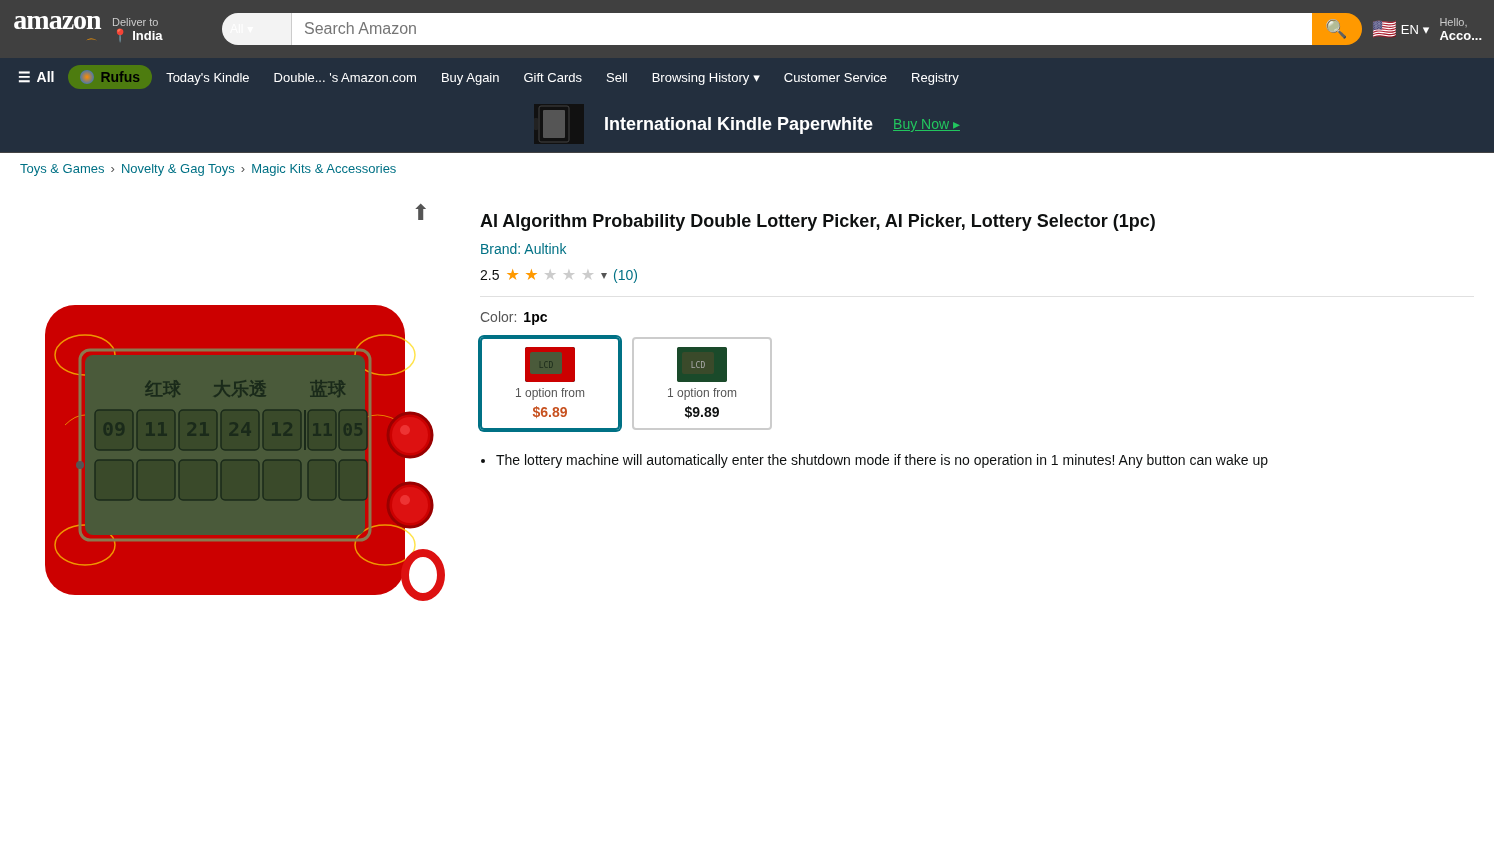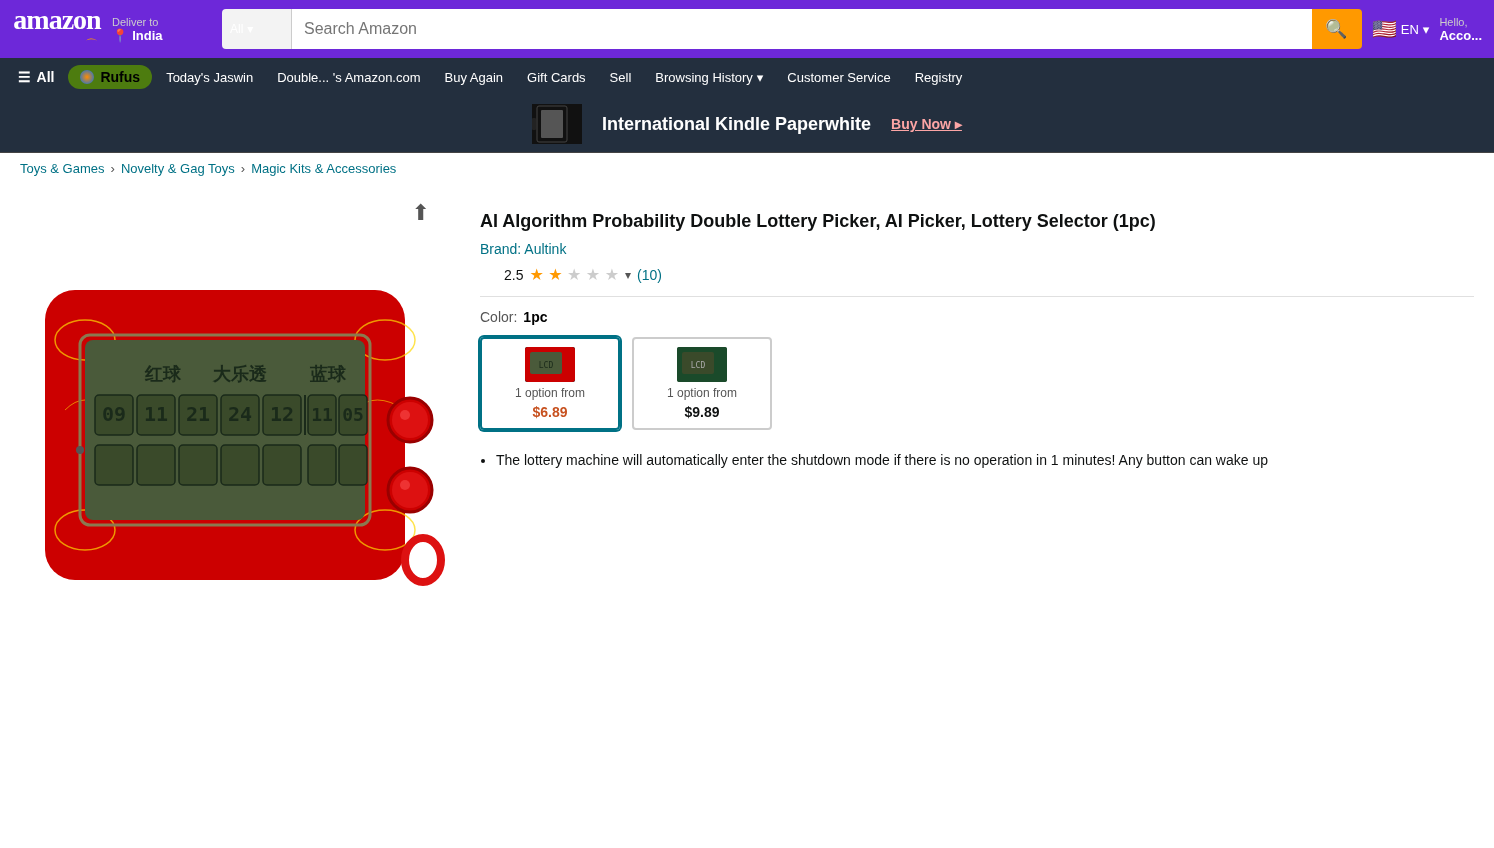--- a/index.html
+++ b/index.html
@@ -1,20 +1,20 @@
 <!DOCTYPE html>
 <html><head>
   <meta charset="utf-8">
   <style>
     * { margin: 0; padding: 0; box-sizing: border-box; }
     body { font-family: Arial, sans-serif; background: #fff; font-size: 14px; }
 
     
     .top-bar {
-      background: #6d28d9;
+      background: #404040;
       color: #fff;
       display: flex;
       align-items: center;
       padding: 8px 12px;
       gap: 10px;
       height: 58px;
     }
     .logo-area {
       display: flex;
       flex-direction: column;
@@ -27,22 +27,22 @@
       flex-direction: column;
       color: #ccc;
       font-size: 11px;
       cursor: pointer;
       min-width: 100px;
     }
     .deliver-area .deliver-country { color: #fff; font-weight: bold; font-size: 13px; display: flex; align-items: center; gap: 4px; }
     .search-bar {
       display: flex;
       flex: 1;
-      height: 40px;
-      border-radius: 4px;
+      height: 32px;
+      border-radius: 16px;
       overflow: hidden;
     }
     .search-category {
       background: #f3f3f3;
       border: none;
       padding: 0 8px;
       font-size: 12px;
       cursor: pointer;
       border-right: 1px solid #ccc;
       min-width: 70px;
@@ -149,25 +149,24 @@
       padding: 8px 20px;
       gap: 20px;
       border-bottom: 1px solid #444;
     }
     .banner-text {
       color: #fff;
       font-size: 18px;
       font-weight: bold;
     }
     .banner-cta {
-      color: #fca5a5;
+      color: #22c55e;
       font-size: 14px;
       cursor: pointer;
       text-decoration: underline;
-      font-weight: bold;
     }
 
     
     .breadcrumb {
       padding: 8px 20px;
       font-size: 13px;
       color: #555;
       display: flex;
       gap: 6px;
       align-items: center;
@@ -199,20 +198,21 @@
       background: none;
       border: none;
       cursor: pointer;
       font-size: 22px;
       color: #555;
     }
     .product-image-container {
       width: 430px;
       height: 430px;
       display: flex;
+      align-items: center;
       justify-content: center;
       margin-top: 30px;
     }
 
     
     .info-col {
       flex: 1;
       padding-top: 10px;
     }
     .product-title {
@@ -230,21 +230,20 @@
     }
     .rating-row {
       display: flex;
       align-items: center;
       gap: 6px;
       margin: 8px 0;
     }
     .rating-num {
       color: #0F1111;
       font-size: 14px;
-      margin-left: 24px;
     }
     .stars {
       color: #FF9900;
       font-size: 16px;
     }
     .rating-dropdown {
       color: #555;
       cursor: pointer;
       font-size: 12px;
     }
@@ -383,21 +382,21 @@
 <div class="secondary-nav">
   <div class="nav-all">
     <span>☰</span>
     <span>All</span>
   </div>
   <div class="rufus-btn">
     <span class="rufus-dot"></span>
     <span>Rufus</span>
   </div>
   <a class="nav-link">
-      <span>Today's Jaswin</span>
+      <span>Today's Kindle</span>
     </a>
   <a class="nav-link">
       <span>Double... 's Amazon.com</span>
     </a>
   <a class="nav-link">
       <span>Buy Again</span>
     </a>
   <a class="nav-link">
       <span>Gift Cards</span>
     </a>

